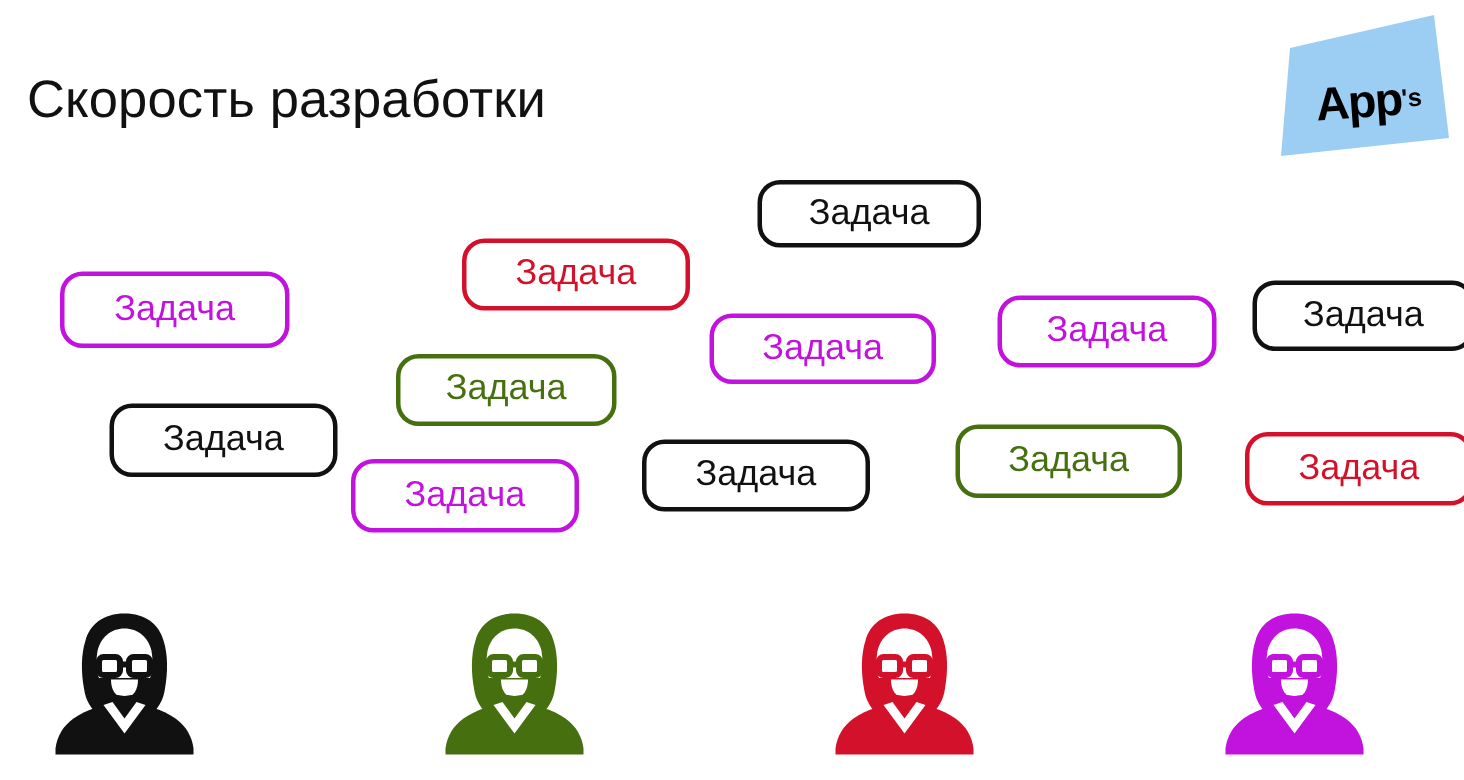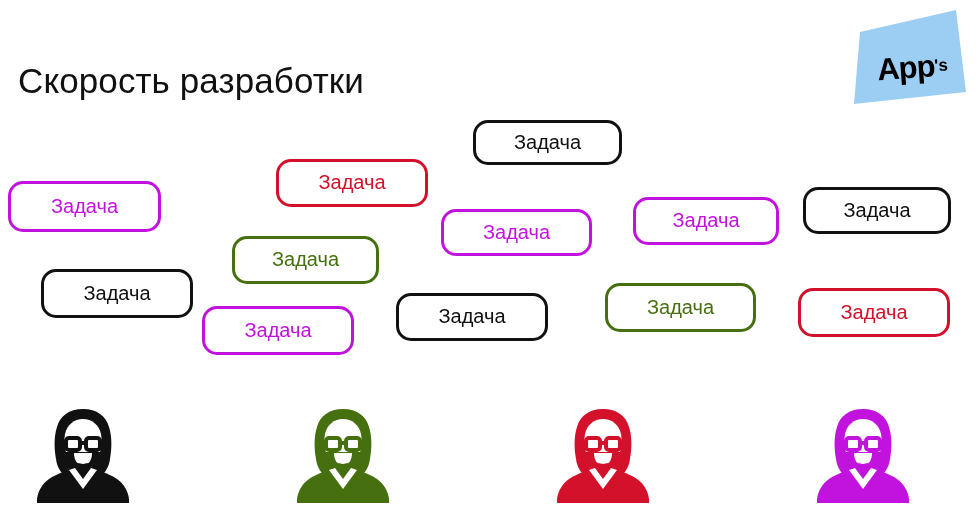--- a/index.html
+++ b/index.html
@@ -13,21 +13,21 @@
   #slide {
     position: relative;
     width: 976px;
     height: 520px;
     background: #ffffff;
     overflow: hidden;
   }
   #page-title {
     position: absolute;
     left: 18px;
-    top: 60px;
+    top: 46px;
     font-size: 35px;
     line-height: 42px;
     color: #111111;
     font-weight: 400;
     letter-spacing: 0.1px;
     white-space: nowrap;
   }
   
   #logo {
     position: absolute;
@@ -64,24 +64,25 @@
   .task {
     position: absolute;
     box-sizing: border-box;
     border-style: solid;
     border-width: 3px;
     border-radius: 15px;
     background: transparent;
     display: flex;
     align-items: center;
     justify-content: center;
-    font-size: 20px;
+    font-size: 24px;
     line-height: 1;
     white-space: nowrap;
     padding-bottom: 2px;
+    margin-left: 32px;
   }
   
   .person {
     position: absolute;
     width: 100px;
     height: 98px;
   }
   .person svg { display: block; width: 100%; height: 100%; }
 </style>
 </head>

